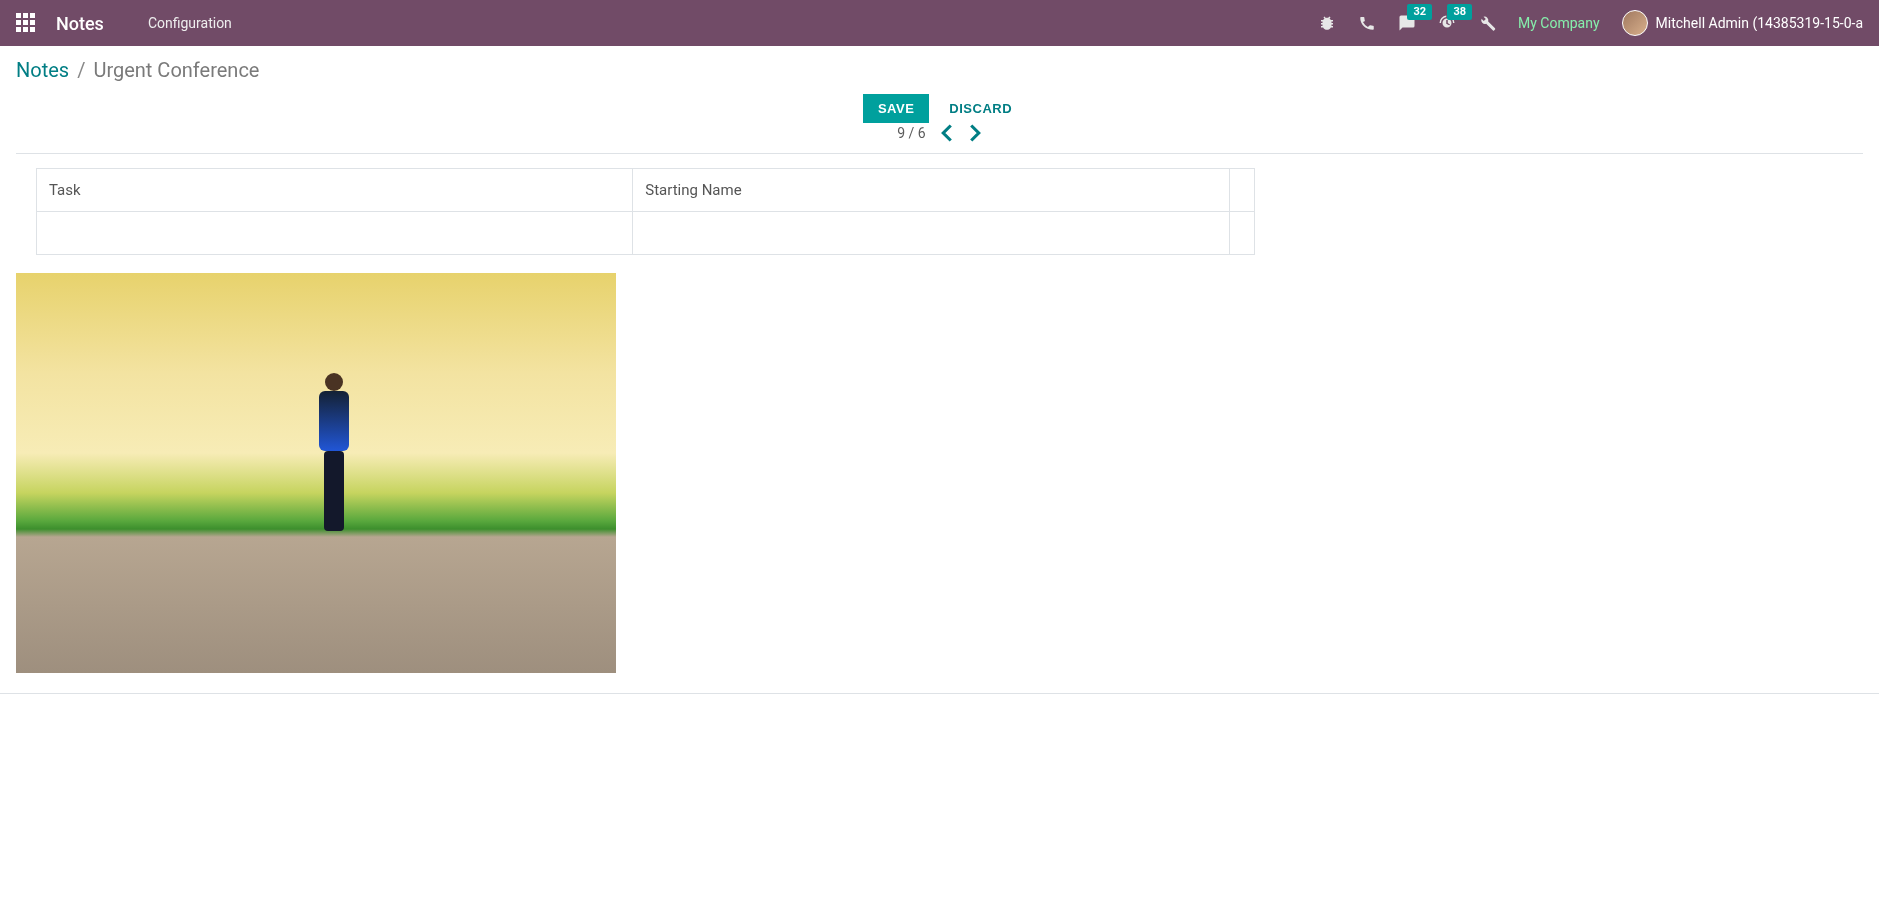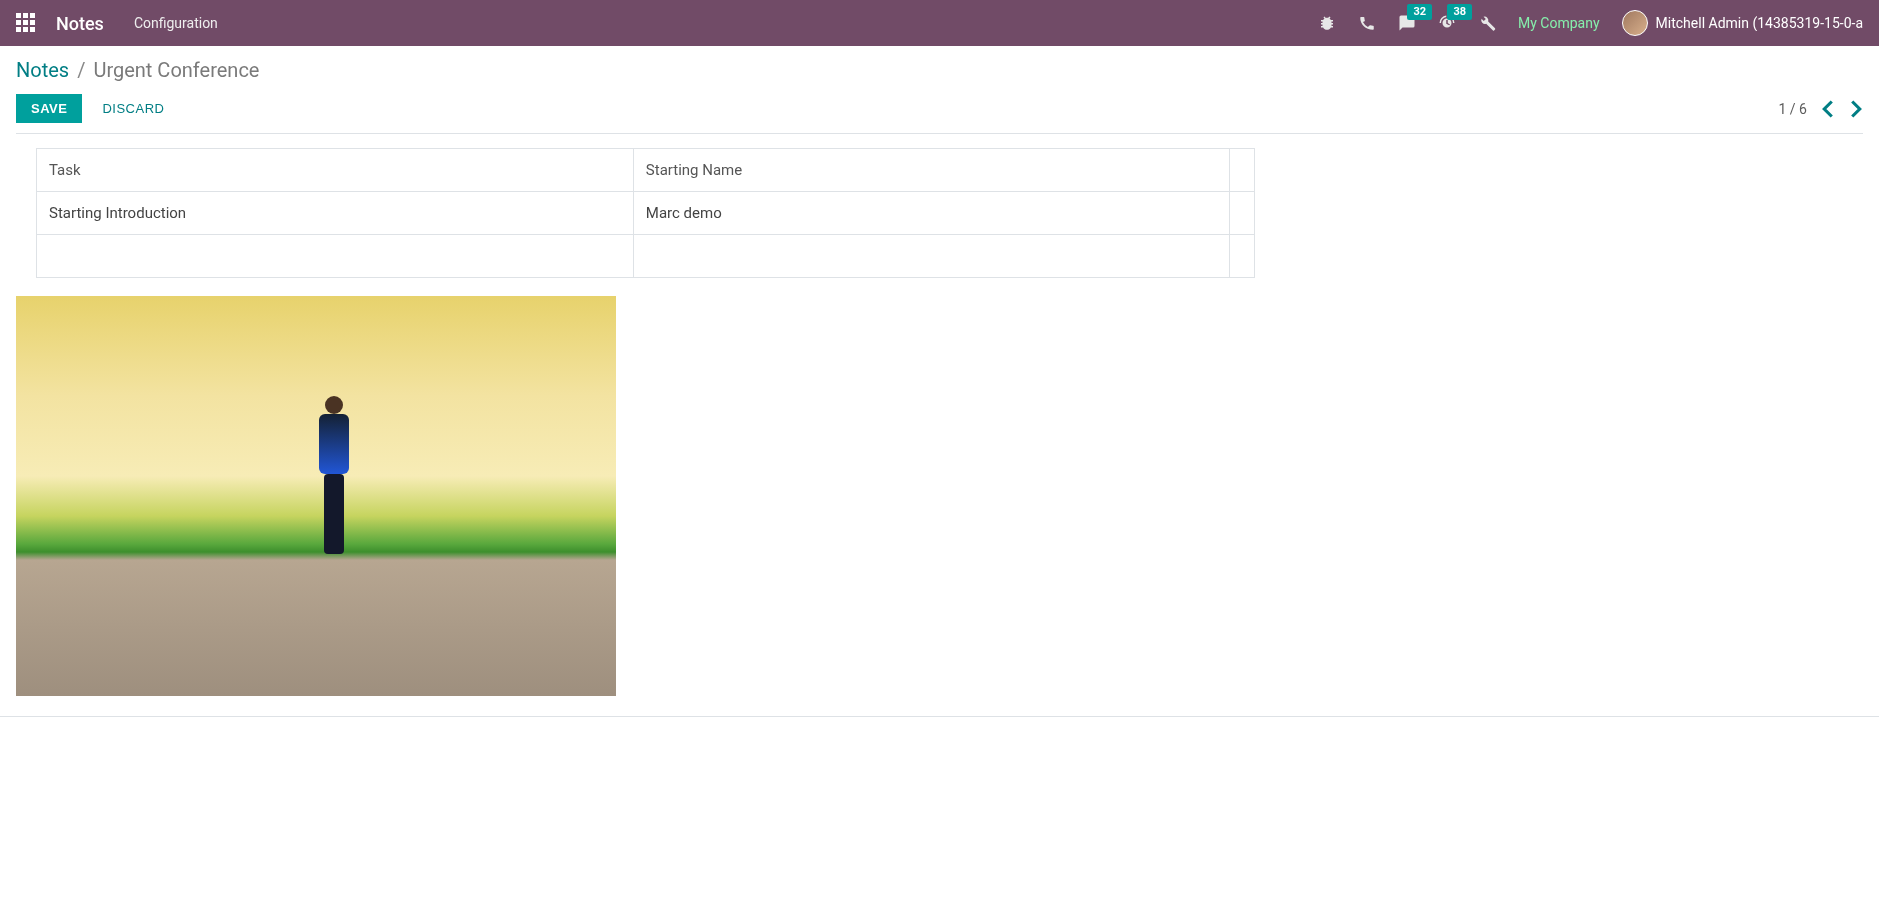--- a/index.html
+++ b/index.html
@@ -27,21 +27,21 @@
     cursor: pointer;
   }
   .apps-icon span { background: #fff; width: 5px; height: 5px; }
   .app-name {
     font-size: 18px;
     font-weight: 500;
     margin-left: 12px;
     cursor: pointer;
   }
   .config-link {
-    margin-left: 22px;
+    margin-left: 36px;
     font-size: 14px;
     color: #eee;
     cursor: pointer;
   }
   .topbar-spacer { flex: 1; }
   .topbar-right {
     display: flex;
     align-items: center;
     gap: 22px;
   }
@@ -108,37 +108,38 @@
   }
   .breadcrumb .sep { color: #888; font-size: 20px;}
   .breadcrumb .current { color: #7a7a7a; }
 
   .cp-row {
     display: flex;
     align-items: center;
     justify-content: space-between;
     border-bottom: 1px solid #dee2e6;
     padding-bottom: 10px;
+    flex-direction: column;
   }
   .btns { display: flex; gap: 16px; align-items: center; }
   .btn-save {
     background: #00a09d;
     color: #fff;
     border: 1px solid #00a09d;
     font-weight: 600;
     letter-spacing: 0.5px;
     padding: 6px 14px;
     cursor: pointer;
     font-size: 13px;
   }
   .btn-discard {
     background: transparent;
     color: #017e84;
     border: none;
-    font-weight: 400;
+    font-weight: 700;
     letter-spacing: 0.5px;
     padding: 6px 4px;
     cursor: pointer;
     font-size: 13px;
   }
   .pager {
     display: flex;
     align-items: center;
     gap: 14px;
   }
@@ -250,21 +251,21 @@
     <span class="root">Notes</span>
     <span class="sep">/</span>
     <span class="current">Urgent Conference</span>
   </div>
   <div class="cp-row">
     <div class="btns">
       <button class="btn-save">SAVE</button>
       <button class="btn-discard">DISCARD</button>
     </div>
     <div class="pager">
-      <span class="pager-text">1 / 6</span>
+      <span class="pager-text">9 / 6</span>
       <span class="chev">
         <svg viewBox="0 0 10 16">
             <path d="M8 2 L2 8 L8 14" fill="none" stroke-width="2.5"></path>
           </svg>
       </span>
       <span class="chev">
         <svg viewBox="0 0 10 16">
             <path d="M2 2 L8 8 L2 14" fill="none" stroke-width="2.5"></path>
           </svg>
       </span>
@@ -281,25 +282,20 @@
       </colgroup>
     <thead>
       <tr>
         <th>Task</th>
         <th>Starting Name</th>
         <th></th>
       </tr>
     </thead>
     <tbody>
       <tr>
-        <td>Starting Introduction</td>
-        <td>Marc demo</td>
-        <td></td>
-      </tr>
-      <tr>
         <td>&nbsp;</td>
         <td>&nbsp;</td>
         <td></td>
       </tr>
     </tbody>
   </table>
 
   <div class="image-block">
     <div class="img-sky"></div>
     <div class="runner">

